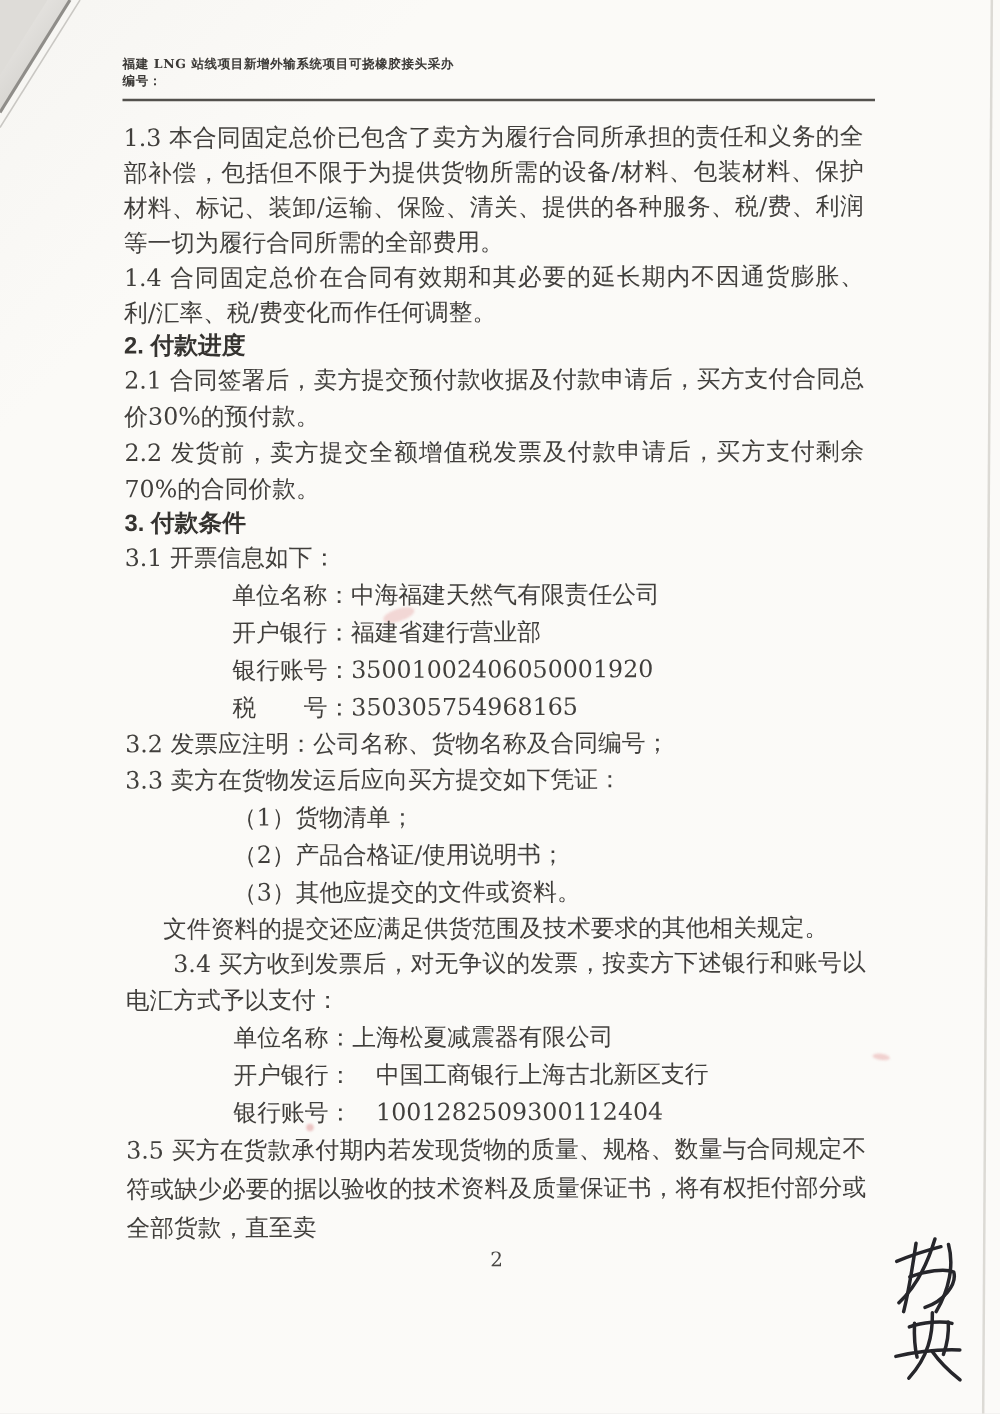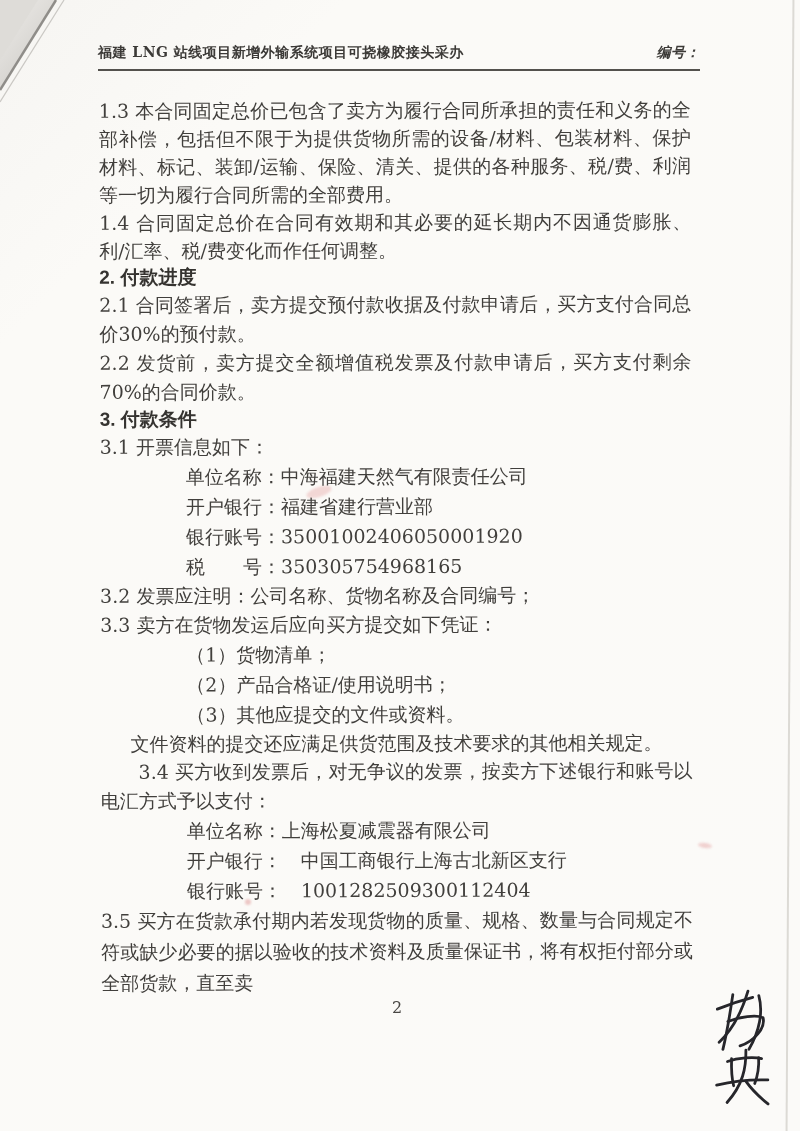--- a/index.html
+++ b/index.html
@@ -17,23 +17,23 @@
   }
   .speckle{position:absolute;border-radius:50%;filter:blur(1px);}
   .speckle.s1{left:306px;top:487px;width:26px;height:10px;background:rgba(226,150,150,.35);transform:rotate(-18deg);}
   .speckle.s2{left:698px;top:843px;width:14px;height:5px;background:rgba(224,140,140,.38);transform:rotate(8deg);}
   .speckle.s3{left:245px;top:899px;width:6px;height:6px;background:rgba(215,120,120,.4);}
   
   .header{
     position:absolute;left:98px;top:44px;width:602px;
     display:flex;justify-content:space-between;align-items:baseline;
     border-bottom:2px solid #53514d;padding-bottom:7px;
-    font-size:14px;font-weight:bold;color:#3c3a37;letter-spacing:.5px;
+    font-size:10px;font-weight:bold;color:#3c3a37;letter-spacing:.5px;flex-direction:column;
   }
-  .header .docno-group{display:flex;gap:36px;align-items:baseline;font-style:italic;}
+  .header .docno-group{display:flex;gap:36px;align-items:baseline;}
   
   .content{
     position:absolute;left:100px;top:96px;width:592px;
     font-size:19px;text-align:justify;transform:rotate(-0.15deg);
   }
   .content p{margin:0;}
   .para{line-height:28px;}
   .p13{margin-top:8px;min-height:112px;}
   .p14{margin-top:8px;min-height:56px;}
   .heading{

